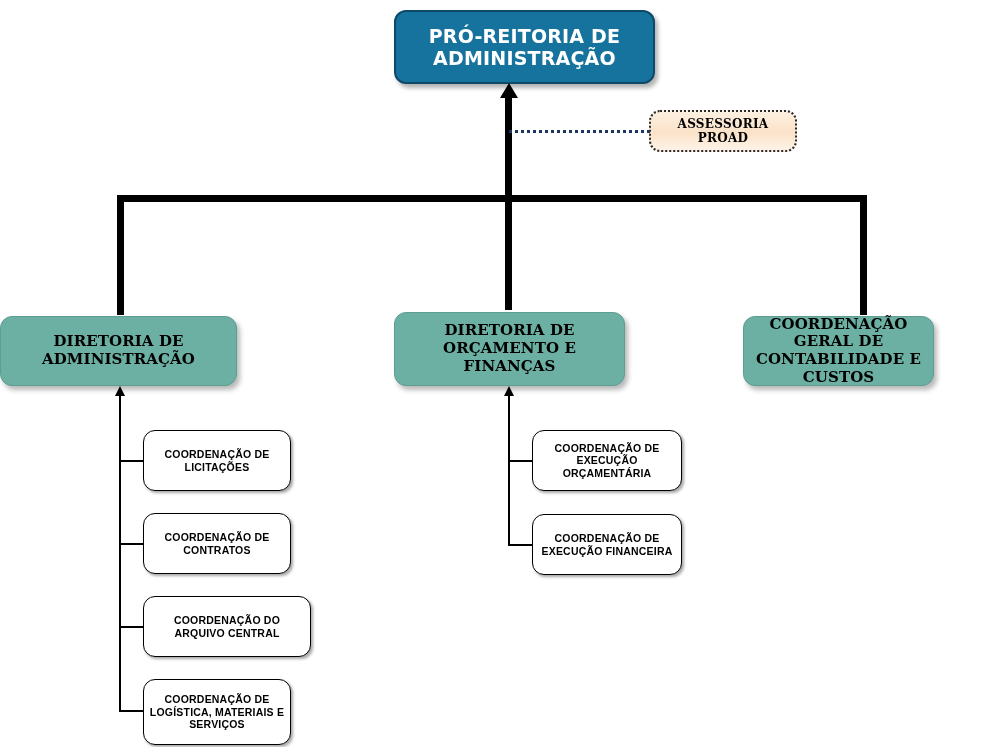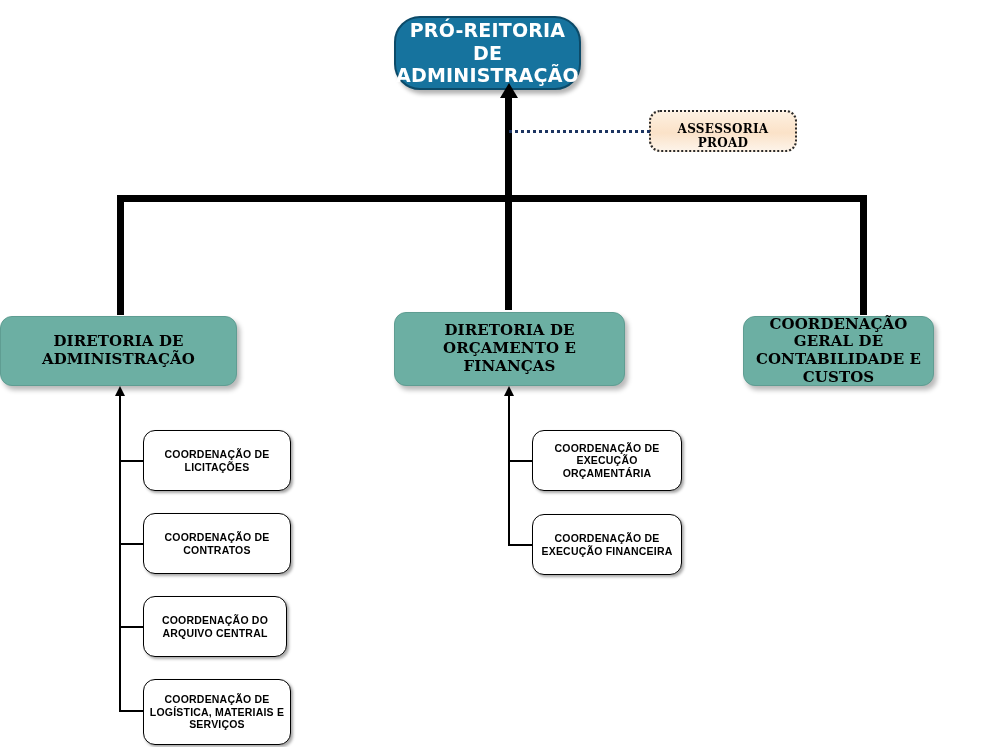--- a/index.html
+++ b/index.html
@@ -88,21 +88,20 @@
 
   .node-assessoria {
     background: linear-gradient(to bottom, #fdf0e0 0%, #fbe2c8 55%, #fdf3e8 100%);
     color: #000000;
     border: 2px dotted #2a2a2a;
     border-radius: 11px;
     font-family: "DejaVu Serif", serif;
     font-weight: bold;
     font-size: 12px;
     letter-spacing: 0.3px;
-    align-items: flex-end;
   }
 
   .node-sub {
     background: #ffffff;
     color: #000000;
     border: 1px solid #000000;
     border-radius: 12px;
     font-family: "Liberation Sans", sans-serif;
     font-weight: bold;
     font-size: 10.5px;
@@ -110,21 +109,21 @@
     box-shadow: 2px 2px 3px rgba(0,0,0,0.35);
   }
 
   .node-label { display: block; white-space: pre-line; }
 </style>
 </head>
 <body>
 
 <div id="chart-root">
 
-  <div class="node node-top" style="left:394px; top:16px; width:187px; height:74px;border-radius:26px;">
+  <div class="node node-top" style="left:394px; top:10px; width:261px; height:74px;">
     <span class="node-label">PRÓ-REITORIA DE
 ADMINISTRAÇÃO</span>
   </div>
 
   <div class="arrow-up" style="left:500px; top:83px;"></div>
 
   <div class="conn conn-thick-v" style="left:505px; top:96px; height:106px;"></div>
 
   <div class="node node-assessoria" style="left:649px; top:110px; width:148px; height:42px;">
     <span class="node-label">ASSESSORIA
@@ -168,21 +167,21 @@
   <div class="node node-sub" style="left:143px; top:430px; width:148px; height:61px;">
     <span class="node-label">COORDENAÇÃO DE
 LICITAÇÕES</span>
   </div>
 
   <div class="node node-sub" style="left:143px; top:513px; width:148px; height:61px;">
     <span class="node-label">COORDENAÇÃO DE
 CONTRATOS</span>
   </div>
 
-  <div class="node node-sub" style="left:143px; top:596px; width:144px; height:61px;">
+  <div class="node node-sub" style="left:143px; top:596px; width:168px; height:61px;">
     <span class="node-label">COORDENAÇÃO DO
 ARQUIVO CENTRAL</span>
   </div>
 
   <div class="node node-sub" style="left:143px; top:679px; width:148px; height:66px;">
     <span class="node-label">COORDENAÇÃO DE
 LOGÍSTICA, MATERIAIS E
 SERVIÇOS</span>
   </div>
 

